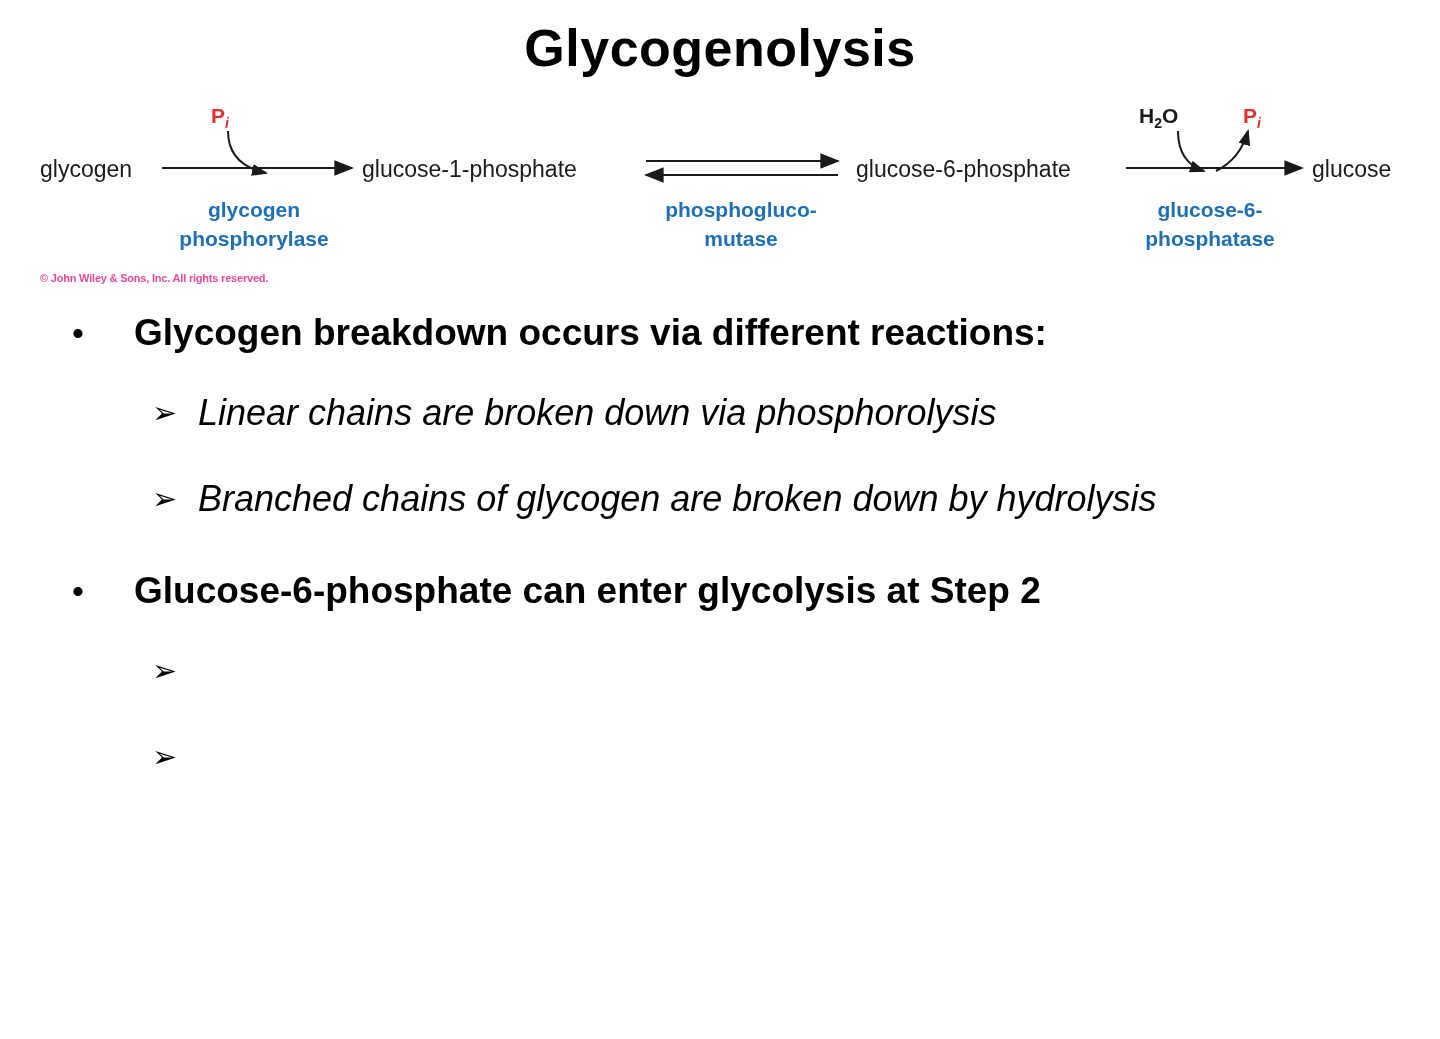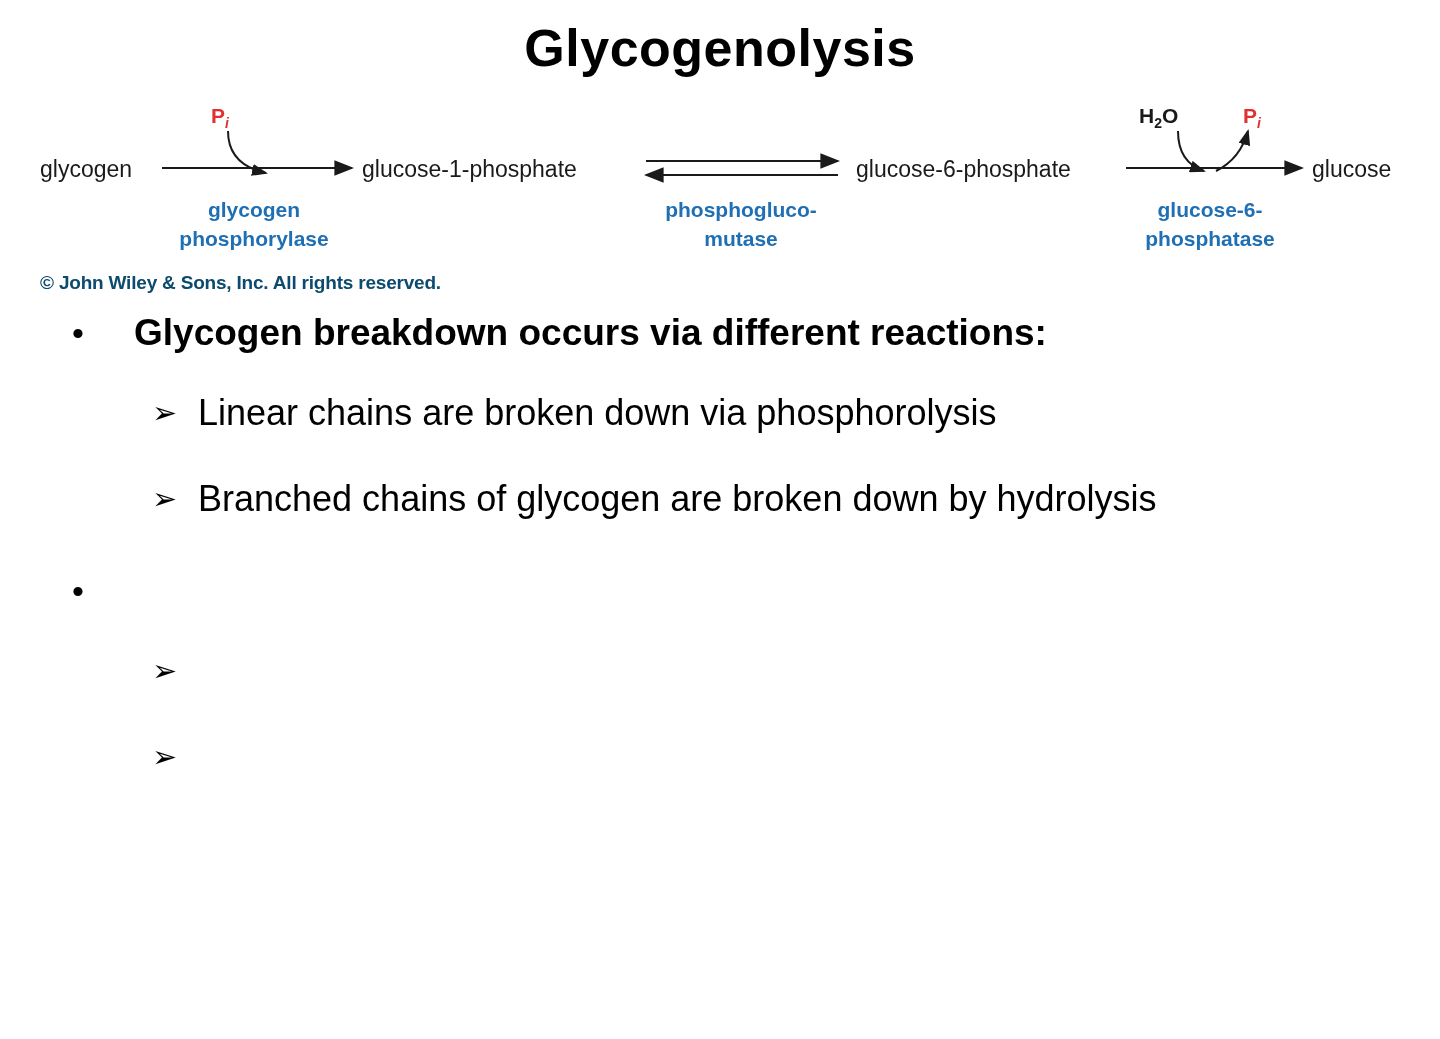--- a/index.html
+++ b/index.html
@@ -34,23 +34,23 @@
     margin-top: 14px;
   }
   .pathway svg {
     display: block;
   }
 
   .copyright {
     position: absolute;
     left: 40px;
     top: 272px;
-    font-size: 19px;
+    font-size: 11px;
     font-weight: bold;
-    color: #0c4a6e;
+    color: #ec4899;
     letter-spacing: -0.2px;
     text-align: center;
   }
 
   
   .content {
     position: absolute;
     left: 0;
     top: 310px;
     width: 1440px;
@@ -86,20 +86,21 @@
     flex: 0 0 46px;
     font-size: 30px;
     line-height: 50px;
     color: #000;
   }
   .l2 .text {
     font-size: 36px;
     line-height: 50px;
     font-weight: 400;
     max-width: 1190px;
+    font-style: italic;
   }
 
   .spacer-lg { height: 26px; }
   .spacer-md { height: 18px; }
 </style>
 </head>
 <body>
 
 <h1 class="slide-title">Glycogenolysis</h1>
 
@@ -166,20 +167,21 @@
 
   <div class="l2">
     <span class="marker">➢</span>
     <span class="text">Branched chains of glycogen are broken down by hydrolysis</span>
   </div>
 
   <div class="spacer-lg"></div>
 
   <div class="l1">
     <span class="marker">•</span>
+    <span class="text">Glucose-6-phosphate can enter glycolysis at Step 2</span>
   </div>
 
   <div class="spacer-md"></div>
 
   <div class="l2">
     <span class="marker">➢</span>
   </div>
 
   <div class="spacer-md"></div>
 

